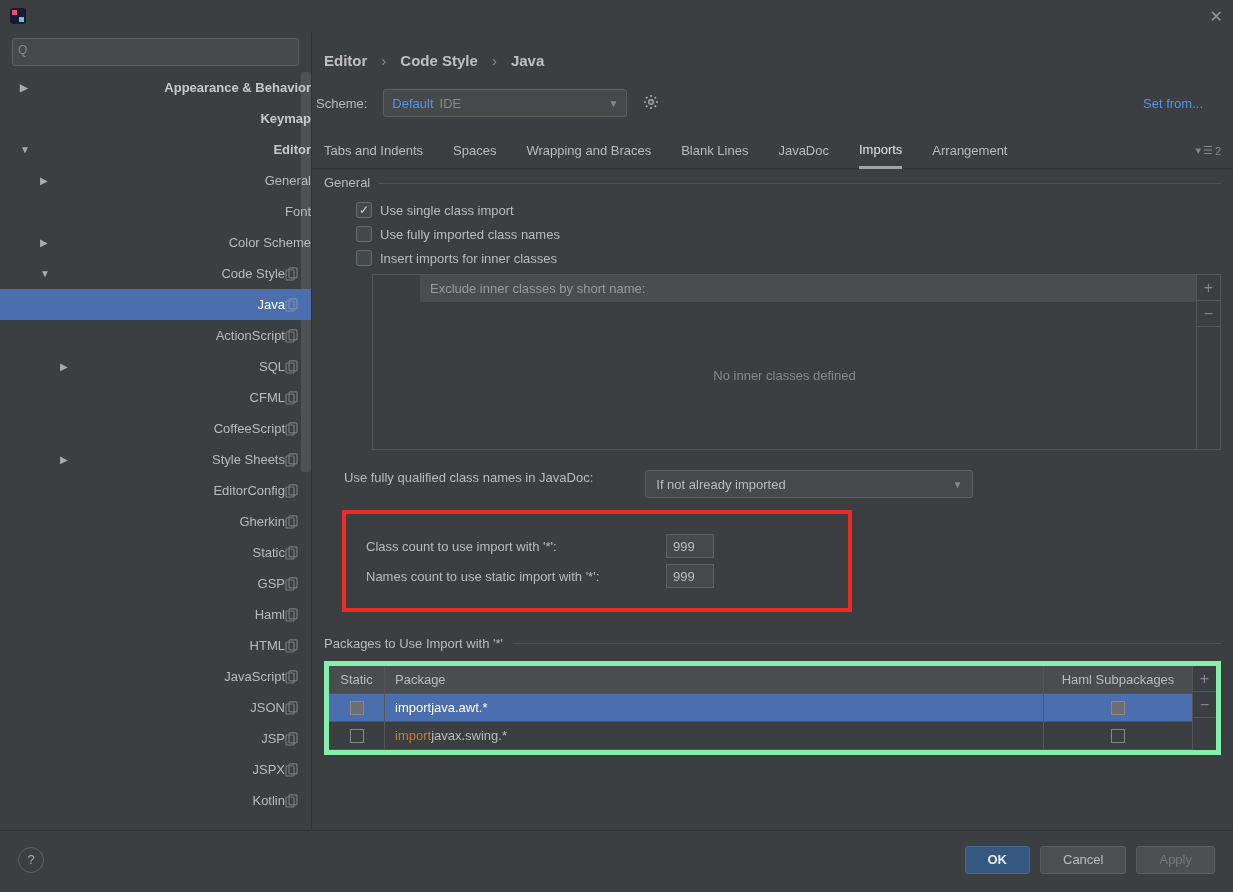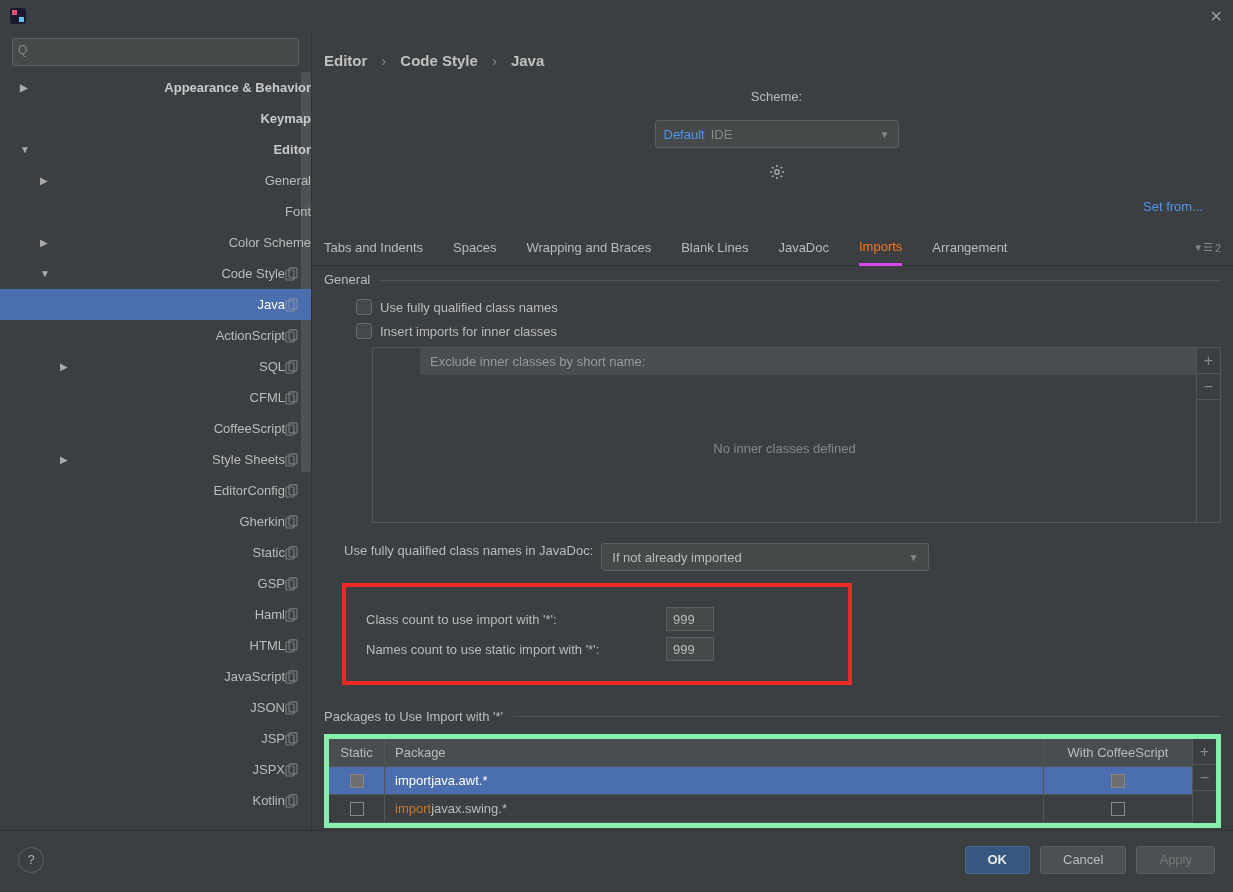--- a/index.html
+++ b/index.html
@@ -35,50 +35,50 @@
 .tree-item.selected { background: #4b6eaf; color:#fff; }
 .tree-item .arrow { width: 14px; display: inline-block; color: #aaa; font-size: 10px; margin-right:2px;}
 .tree-item .label { flex: 1; text-align: right; }
 .tree-item .dup-icon { width: 14px; height: 14px; margin-right: 12px; opacity: 0.55; }
 .dup-icon svg { width:14px; height:14px; }
 .pad1 { padding-left: 40px; }
 .pad2 { padding-left: 60px; }
 .content { flex: 1; height: 100%; padding: 0; overflow: hidden; display:flex; flex-direction:column; }
 .breadcrumb { padding: 20px 0 16px 12px; font-size: 15px; font-weight:600; color:#c0c0c0; display:flex; gap:14px; align-items:center;}
 .breadcrumb .sep { color: #888; font-weight:400; }
-.scheme-row { padding: 4px 12px 16px 20px; display: flex; align-items: center; gap:16px;flex-direction:column; }
+.scheme-row { padding: 4px 12px 16px 4px; display: flex; align-items: center; gap:16px; }
 .scheme-row label { color:#bbb; }
 .scheme-select { width: 244px; height: 28px; background: #45494a; border:1px solid #5e6060; border-radius:3px; display:flex; align-items:center; padding:0 8px; }
 .scheme-select .def { color:#5394ec; }
 .scheme-select .ide { color:#888; margin-left:6px; }
 .scheme-select .dd { margin-left:auto; color:#888; font-size:10px; }
 .gear-icon { color:#999; cursor:pointer; }
 .setfrom { margin-left:auto; color:#5394ec; padding-right:18px; cursor:pointer; }
 .tabs-row { display:flex; align-items:center; padding: 0 12px; border-bottom:1px solid #323232; gap:30px; height:36px; }
 .tab { color:#bbb; cursor:pointer; height:36px; display:flex; align-items:center; }
-.tab.active { color:#f97316; border-bottom:3px solid #d946ef; margin-bottom:-1px; }
+.tab.active { color:#e5e5e5; border-bottom:3px solid #a3a3a3; margin-bottom:-1px; }
 .tabs-more { margin-left:auto; color:#888; font-size:11px; display:flex; align-items:center; gap:2px; }
 .panel-body { flex:1; overflow:auto; padding: 2px 12px 10px 12px; position:relative; }
 .section-title { color:#bbb; margin: 4px 0 6px 0; }
 .general-head { display:flex; align-items:center; gap:8px; }
 .general-head .line { flex:1; height:1px; background:#515151; }
 .checkbox-row { display:flex; align-items:center; gap:8px; margin:6px 0 8px 32px; color:#bbb; }
 .checkbox {
   width:16px; height:16px; border:1px solid #6a6a6a; border-radius:3px;
   display:flex; align-items:center; justify-content:center; background:#43494a; cursor:pointer;
 }
 .checkbox.checked::after { content:"✓"; color:#c3d8c3; font-size:12px; line-height:1; }
 .exclude-box { margin: 2px 0 0 48px; border:1px solid #555; background:#3c3f41; height:176px; display:flex; }
 .exclude-main { flex:1; display:flex; flex-direction:column; }
 .exclude-header { background:#4a4d4f; color:#999; padding:6px 10px; font-style: normal; margin-left: 47px; }
 .exclude-body { flex:1; display:flex; align-items:center; justify-content:center; color:#888; }
 .exclude-side { width:24px; border-left:1px solid #555; display:flex; flex-direction:column; }
 .side-btn { flex:0 0 26px; display:flex; align-items:center; justify-content:center; color:#888; cursor:pointer; border-bottom:1px solid #555; font-size:16px;}
 .javadoc-row { display:flex; align-items:flex-start; gap:8px; margin:20px 0 0 20px; }
-.jd-select { width:328px; height:28px; background:#45494a; border:1px solid #5e6060; border-radius:3px; display:flex; align-items:center; padding:0 10px; color:#bbb; }
+.jd-select { width:328px; height:28px; background:#45494a; border:1px solid #5e6060; border-radius:3px; display:flex; align-items:center; padding:0 10px; color:#bbb;margin-left:44px; }
 .jd-select .dd { margin-left:auto; color:#888; font-size:10px;}
 .highlight-box { border:4px solid #ee2a24; margin:12px 0 0 18px; padding:14px 20px; width:510px; }
 .field-row { display:flex; align-items:center; margin:6px 0; }
 .field-row label { width:300px; color:#bbb; }
 .num-input { width:48px; height:24px; background:#45494a; border:1px solid #5e6060; color:#bbb; text-align:left; padding:0 6px; font-size:13px; }
 .packages-head { margin:24px 0 0 0; display:flex; align-items:center; gap:10px; }
 .packages-head .line { flex:1; height:1px; background:#515151; }
 .pkg-table { margin-top:10px; border:5px solid #86efac; display:flex; }
 .pkg-main { flex:1; }
 .pkg-row { display:flex; height:28px; align-items:center; border-bottom:1px solid #555; }
@@ -344,22 +344,26 @@
           </span>
         </div>
 
       <div class="panel-body">
         <div class="general-head">
           <span class="section-title">General</span>
           <span class="line"></span>
         </div>
 
         <div class="checkbox-row">
+          <span class="checkbox checked"></span>
+          <span>Use single class import</span>
+        </div>
+        <div class="checkbox-row">
           <span class="checkbox"></span>
-          <span>Use fully qualified class names</span>
+          <span>Use fully imported class names</span>
         </div>
         <div class="checkbox-row">
           <span class="checkbox"></span>
           <span>Insert imports for inner classes</span>
         </div>
 
         <div class="exclude-box">
           <div class="exclude-main">
             <div class="exclude-header">Exclude inner classes by short name:</div>
             <div class="exclude-body">No inner classes defined</div>
@@ -392,21 +396,21 @@
         <div class="packages-head">
           <span>Packages to Use Import with '*'</span>
           <span class="line"></span>
         </div>
 
         <div class="pkg-table">
           <div class="pkg-main" id="pkg-main">
               <div class="pkg-row header">
                 <div class="pkg-static">Static</div>
                 <div class="pkg-package">Package</div>
-                <div class="pkg-sub">With CoffeeScript</div>
+                <div class="pkg-sub">Haml Subpackages</div>
               </div>
               <div class="pkg-row sel">
                 <div class="pkg-static">
                   <span class="sq-check"></span>
                 </div>
                 <div class="pkg-package">
                   <span class="kw" style="color: rgb(255, 255, 255);">import</span>
                   <span> java.awt.*</span>
                 </div>
                 <div class="pkg-sub">

